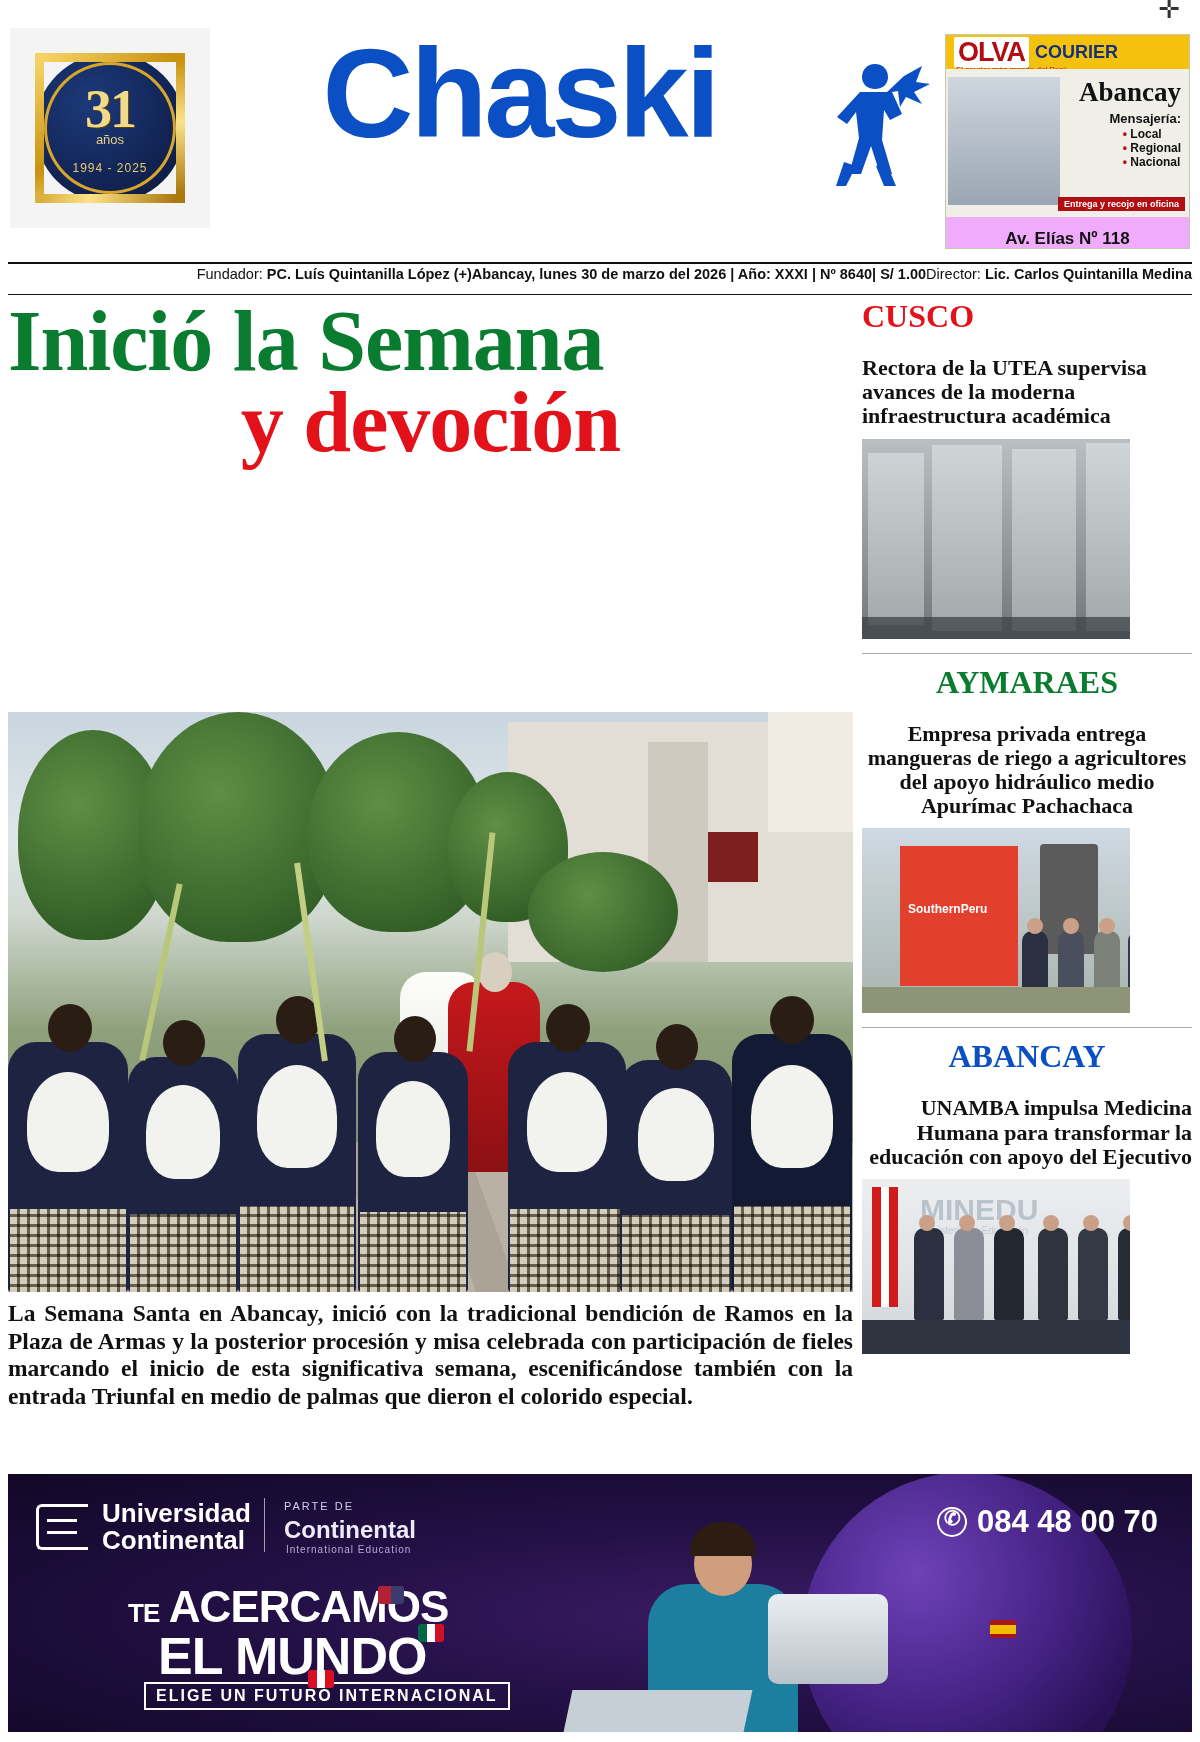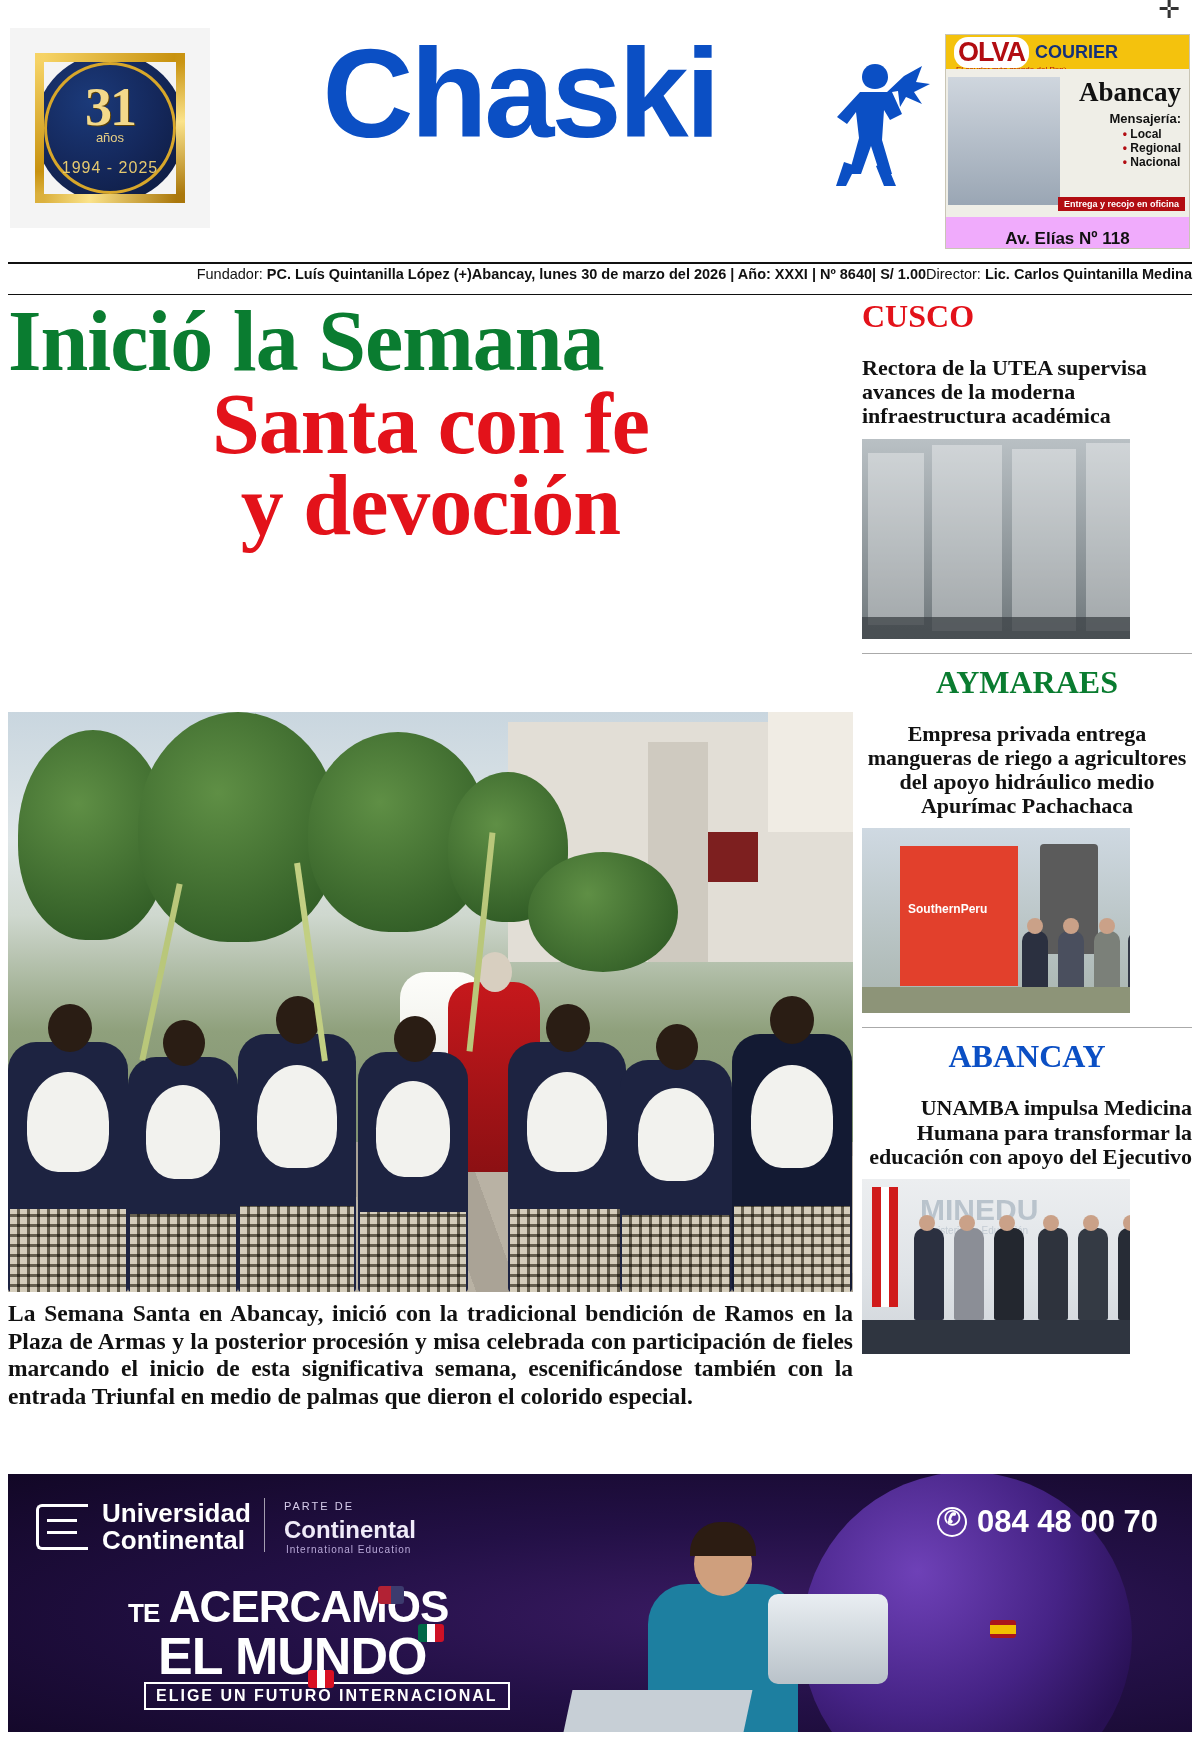--- a/index.html
+++ b/index.html
@@ -54,21 +54,21 @@
     font-family: "Liberation Serif", serif;
     color: #f3d98a;
     line-height: 1;
     letter-spacing: -2px;
     text-shadow: 1px 1px 0 #5d4206;
   }
   .logo-anios {
     font-size: 13px; color: #e8cf84; margin-top: -4px;
   }
   .logo-years {
-    font-size: 16px; color: #e6c96f; letter-spacing: 1px; margin-top: 14px;
+    font-size: 12px; color: #e6c96f; letter-spacing: 1px; margin-top: 14px;
   }
   .brand {
     position: absolute;
     left: 210px; top: 10px;
     width: 620px;
     text-align: center;
   }
   .brand-title {
     font-family: "Liberation Sans", sans-serif;
     font-weight: bold;
@@ -107,21 +107,21 @@
     position: relative;
   }
   .olva-logo {
     font-family: "Liberation Sans", sans-serif;
     font-weight: bold;
     font-size: 27px;
     color: #b20d12;
     letter-spacing: -1px;
     background: #fff;
     padding: 0 4px;
-    border-radius: 14px;
+    border-radius: 2px;
   }
   .olva-courier {
     font-size: 18px; font-weight: bold; color: #14307a;
     margin-left: 6px;
   }
   .olva-slogan {
     position: absolute; left: 10px; top: 30px;
     font-size: 8px; color: #b20d12;
   }
   .olva-body { position: relative; height: 148px; background: #efeee7; }
@@ -374,21 +374,20 @@
     <div class="center">Abancay, lunes 30 de marzo del 2026 | Año: XXXI | Nº 8640| S/  1.00</div>
     <div>
       <span>Director:</span>
       <b>Lic. Carlos Quintanilla Medina</b>
     </div>
   </div>
   <div class="rule" style="top:294px; height:1px; background:#111;"></div>
 
   <div class="leftcol">
     <div class="headline hl1">Inició la Semana</div>
-    <div class="headline hl2">Santa con fe</div>
     <div class="headline hl3">y devoción</div>
   </div>
 
   <div class="mainphoto">
     <div class="sky"></div>
 
     <div class="bldg" style="left:500px; top:10px; width:345px; height:240px; background:#e2ded6;"></div>
     <div class="bldg" style="left:640px; top:30px; width:60px; height:220px; background:#cfcac0;"></div>
     <div class="bldg" style="left:760px; top:0px; width:85px; height:120px; background:#f0ece4;"></div>
     <div class="bldg" style="left:700px; top:120px; width:50px; height:50px; background:#7d1f1f;"></div>

